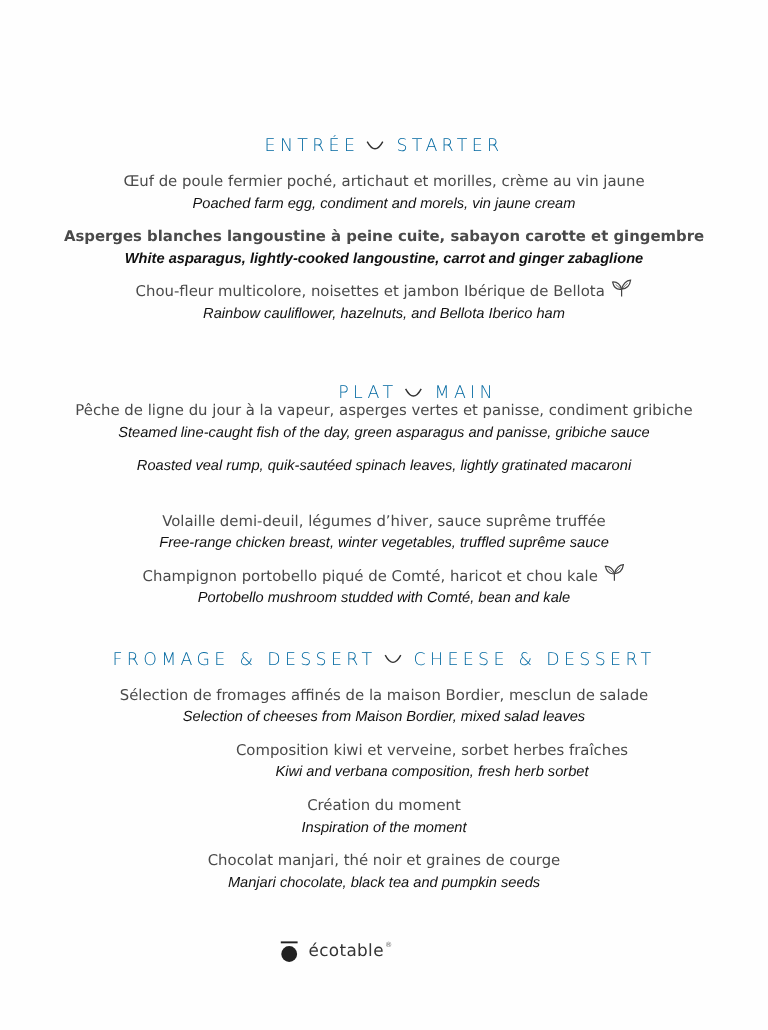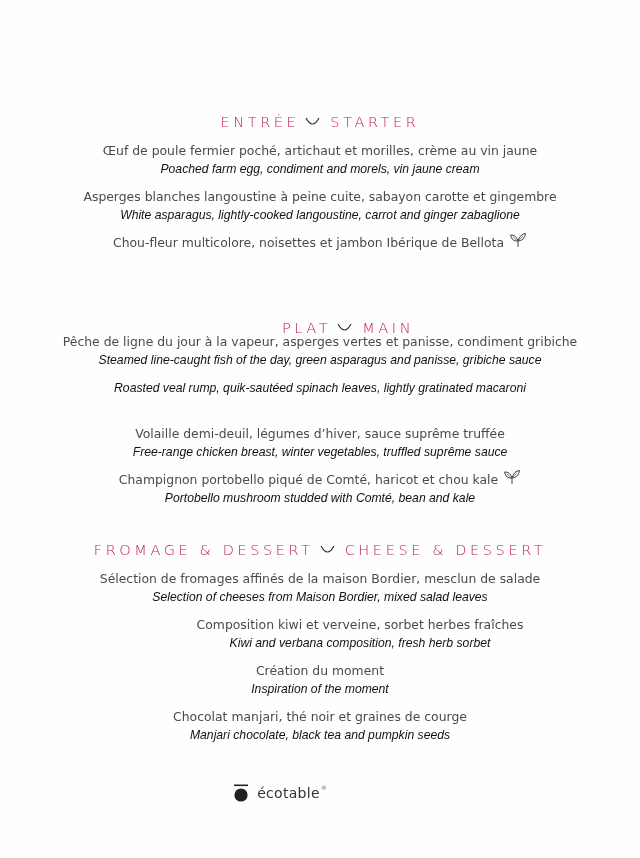--- a/index.html
+++ b/index.html
@@ -10,21 +10,21 @@
       position: relative;
       overflow: hidden;
     }
     .menu { position: absolute; left: 0; top: 0; width: 640px; }
     .section-title {
       position: absolute; left: 0; width: 640px;
       text-align: center;
       font-family: "DejaVu Sans", sans-serif;
       font-size: 14.5px;
       letter-spacing: 3.6px;
-      color: #be185d;
+      color: #0369a1;
       font-weight: 300;
       white-space: nowrap;
       display: flex; justify-content: center; align-items: center;
     }
     .sep {
       display: inline-block;
       width: 15px; height: 9px;
       margin: 0 10px 0 6px;
       position: relative; top: -1px;
     }
@@ -72,35 +72,36 @@
       </svg>
     <span>STARTER</span>
   </div>
 
   <div class="item" style="top:142px;">
     <div class="fr">
         <span>Œuf de poule fermier poché, artichaut et morilles, crème au vin jaune</span>
       </div>
     <div class="en">Poached farm egg, condiment and morels, vin jaune cream</div>
   </div>
-  <div class="item" style="top:188px;">
+  <div class="item" style="top:188px;font-weight:bold;">
     <div class="fr">
         <span>Asperges blanches langoustine à peine cuite, sabayon carotte et gingembre</span>
       </div>
     <div class="en">White asparagus, lightly-cooked langoustine, carrot and ginger zabaglione</div>
   </div>
   <div class="item" style="top:234px;">
     <div class="fr">
       <span>Chou-fleur multicolore, noisettes et jambon Ibérique de Bellota</span>
       <svg class="leaf" viewBox="0 0 18 16">
         <path d="M9 15 L9 9 M9 9 Q3 10 1.5 3 Q7 2.5 9 9 Z" fill="none" stroke="#444" stroke-width="1"></path>
         <path d="M9 9 Q11 2 16.5 1.5 Q15.5 8.5 9 9 Z" fill="none" stroke="#444" stroke-width="1"></path>
         <path d="M4 5 L8 8.5 M14 4 L10 8" fill="none" stroke="#444" stroke-width="0.6"></path>
       </svg>
     </div>
+    <div class="en">Rainbow cauliflower, hazelnuts, and Bellota Iberico ham</div>
   </div>
 
   <div class="section-title" style="top:320px;padding-left:28px;">
     <span>PLAT</span>
     <svg class="sep" viewBox="0 0 15 9">
         <path d="M1 1 Q7.5 13 14 1" fill="none" stroke="#333" stroke-width="1.2"></path>
       </svg>
     <span>MAIN</span>
   </div>
 

